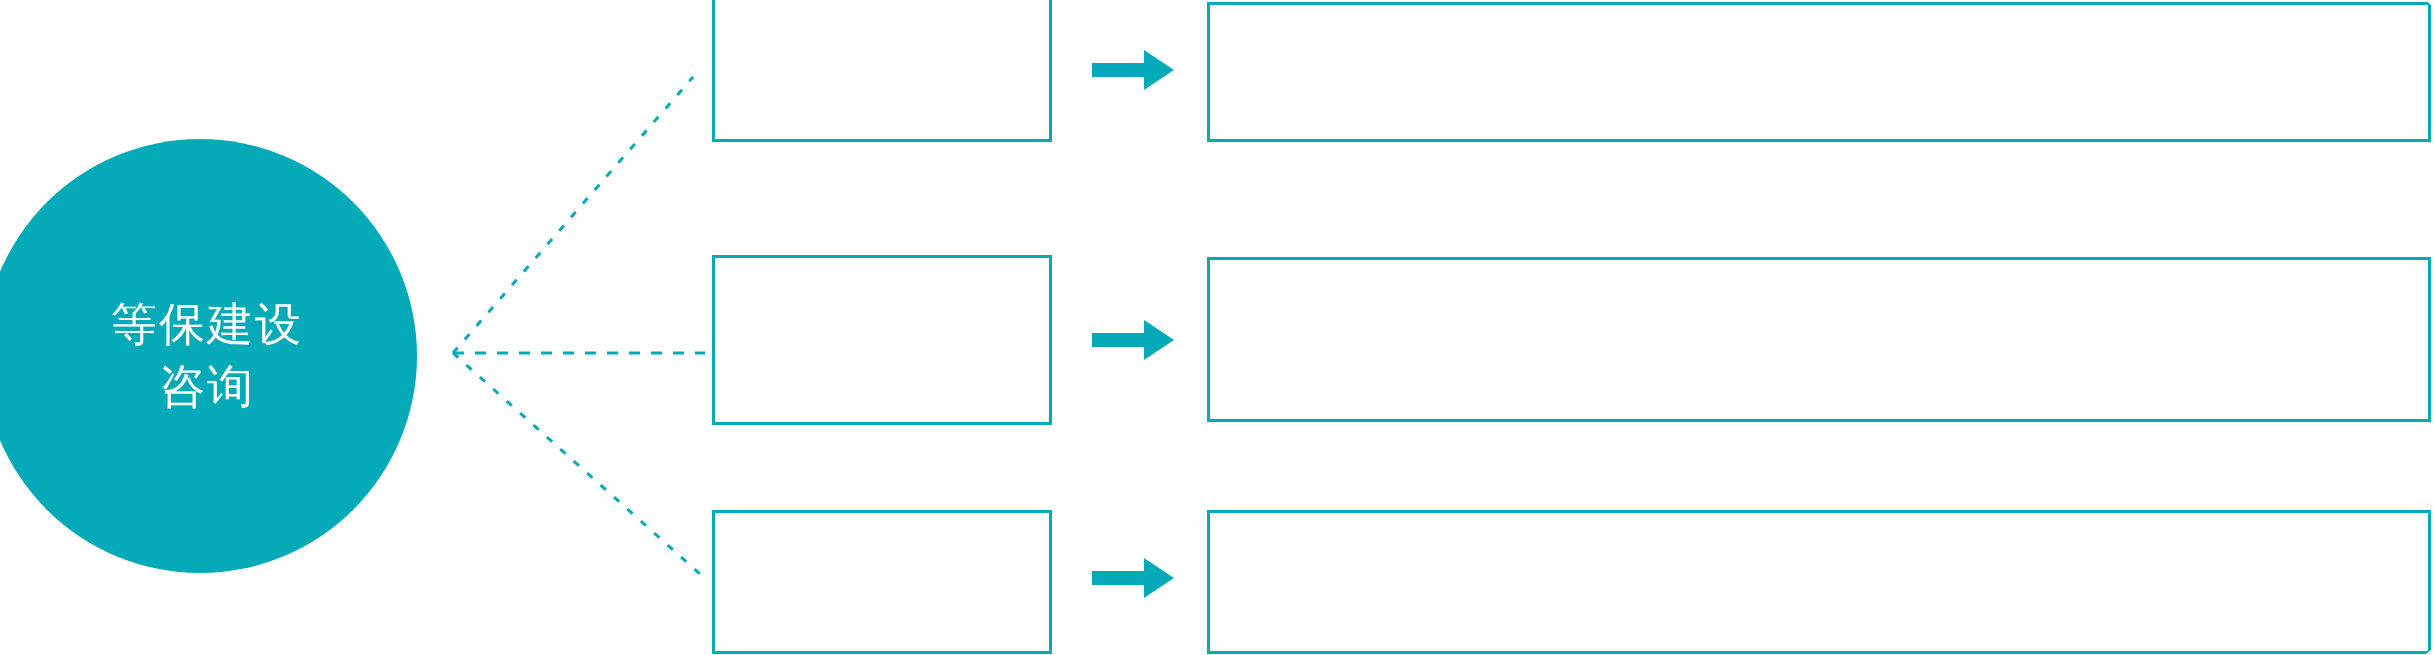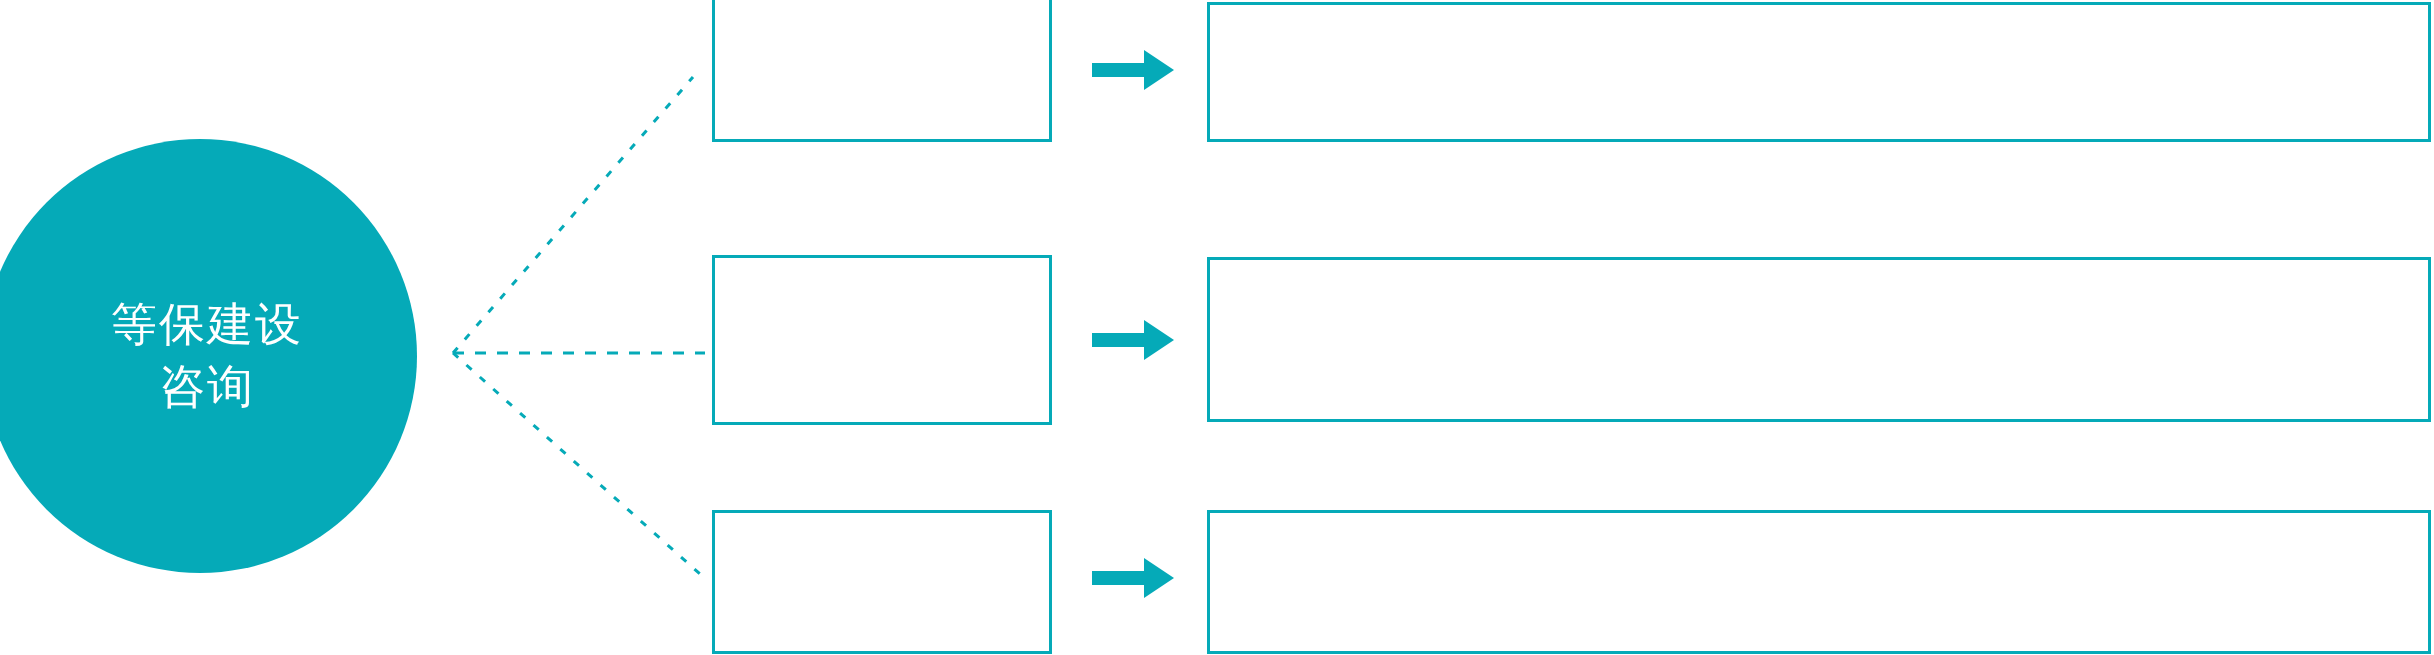--- a/index.html
+++ b/index.html
@@ -10,20 +10,21 @@
   }
   body {
     font-family: "Liberation Sans", "DejaVu Sans", sans-serif;
   }
   #canvas {
     position: relative;
     width: 2434px;
     height: 655px;
     background: #ffffff;
     overflow: hidden;
+    border-radius: 14px;
   }
 
   
   .hub {
     position: absolute;
     left: -17px;
     top: 139px;
     width: 434px;
     height: 434px;
     border-radius: 50%;

